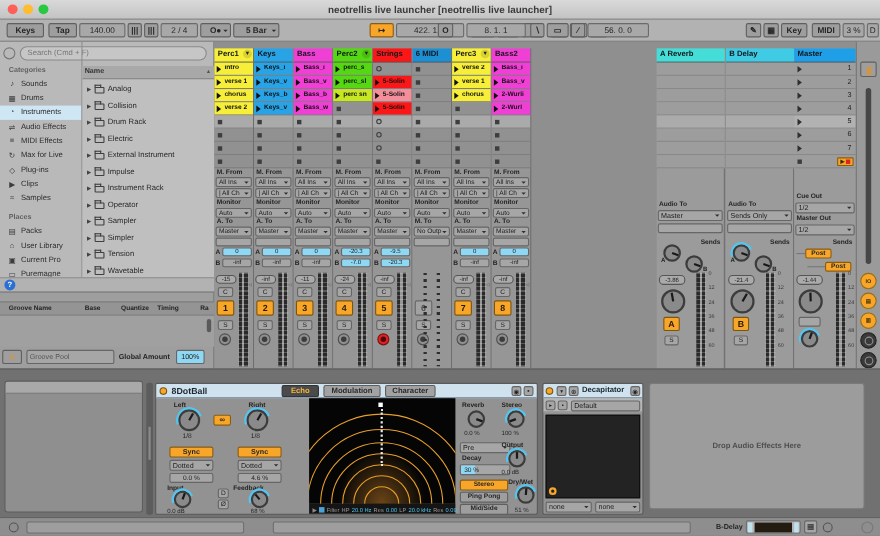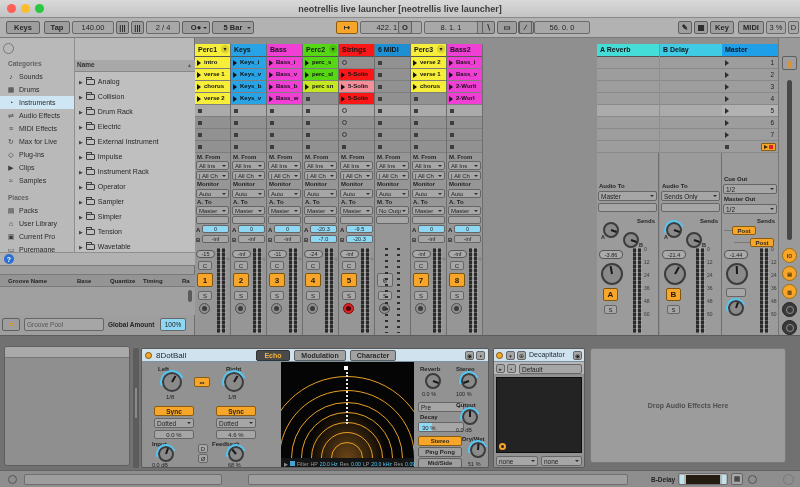--- a/index.html
+++ b/index.html
@@ -57,21 +57,21 @@
 .meter{background-image:repeating-linear-gradient(to bottom,rgba(255,255,255,.22) 0 1px,transparent 1px 4px),repeating-linear-gradient(to right,#2a2a2a 0 3px,transparent 3px 5px)}
 .dotm{background:repeating-linear-gradient(to bottom,#2e2e2e 0 2px,transparent 2px 6px);width:3px}
 .knob{border-radius:50%;background:#8a8a8a;border:2px solid #3c3c3c}
 .knob i{position:absolute;left:calc(50% - 1px);top:50%;width:2px;height:46%;background:#191919;transform-origin:50% 0;display:block}
 .knob.arc::before{content:"";position:absolute;inset:-4px;border:2px solid transparent;border-top-color:#52c6f0;border-left-color:#52c6f0;border-radius:50%;transform:rotate(25deg)}
 .scale{font-size:5px;color:#3a3a3a}
 .tab{font-size:7px;border:1px solid #5e5e5e;background:#a2a2a2;color:#2a2a2a;display:flex;align-items:center;justify-content:center;border-radius:2px;font-weight:bold;overflow:hidden}
 .tab.act{background:#4a4a4a;color:#f7b540;border-color:#333}
 .devbox{background:#929292;border:1px solid #5a5a5a;border-radius:2px;overflow:hidden}
 .devtitle{background:#cfe2ee;border-bottom:1px solid #7d93a2}
-.dtxt{font-size:8px;font-weight:normal;color:#1c2830;white-space:nowrap}
+.dtxt{font-size:8px;font-weight:bold;color:#1c2830;white-space:nowrap}
 .led{border-radius:50%;background:#f7a629;border:1px solid #7c5510}
 .earc{border:1.5px solid #e89f28;border-radius:50%}
 .togg{border-radius:50%;display:flex;align-items:center;justify-content:center;font-size:5px;font-weight:bold}
 .togg.on{background:#f7a629;color:#4a3205;border:1px solid #9a6d12}
 .togg.off{background:#3a3a3a;border:1px solid #222}
 .togg.off::after{content:"";width:6px;height:6px;border:1.5px solid #909090;border-radius:50%}
 .sfield{background:#9e9e9e;border:1px solid #6e6e6e;border-radius:2px}
 .ring{border-radius:50%;border:1.5px solid #555;background:transparent}
 </style>
 </head>
@@ -109,20 +109,21 @@
       <div class="btn val" style="position: absolute; left: 534px; top: 3px; width: 56px; height: 13px;">56. 0. 0</div>
       <div class="btn " style="position: absolute; left: 678px; top: 3px; width: 14px; height: 13px;">✎</div>
       <div class="btn " style="position: absolute; left: 694px; top: 3px; width: 14px; height: 13px;">▦</div>
       <div class="btn " style="position: absolute; left: 710px; top: 3px; width: 24px; height: 13px;">Key</div>
       <div class="btn " style="position: absolute; left: 738px; top: 3px; width: 26px; height: 13px;">MIDI</div>
       <div class="btn val" style="position: absolute; left: 766px; top: 3px; width: 20px; height: 13px;">3 %</div>
       <div class="btn val" style="position: absolute; left: 788px; top: 3px; width: 11px; height: 13px;">D</div>
     </div>
   <div id="browser">
       <div class="ring" style="position: absolute; left: 3px; top: 5px; width: 11px; height: 11px; border-color: rgb(119, 119, 119);"></div>
+      <input class="search" placeholder="Search (Cmd + F)" style="position: absolute; left: 18px; top: 4px; width: 170px; height: 13px;">
       <div class="seclbl" style="position: absolute; left: 8px; top: 22px;">Categories</div>
       <div class="brow" style="position: absolute; left: 0px; top: 32px; width: 74px; height: 13px;">
         <span class="bicon">♪</span>
         <span>Sounds</span>
       </div>
       <div class="brow" style="position: absolute; left: 0px; top: 45px; width: 74px; height: 13px;">
         <span class="bicon">▦</span>
         <span>Drums</span>
       </div>
       <div class="brow sel" style="position: absolute; left: 0px; top: 58px; width: 74px; height: 13px;">

